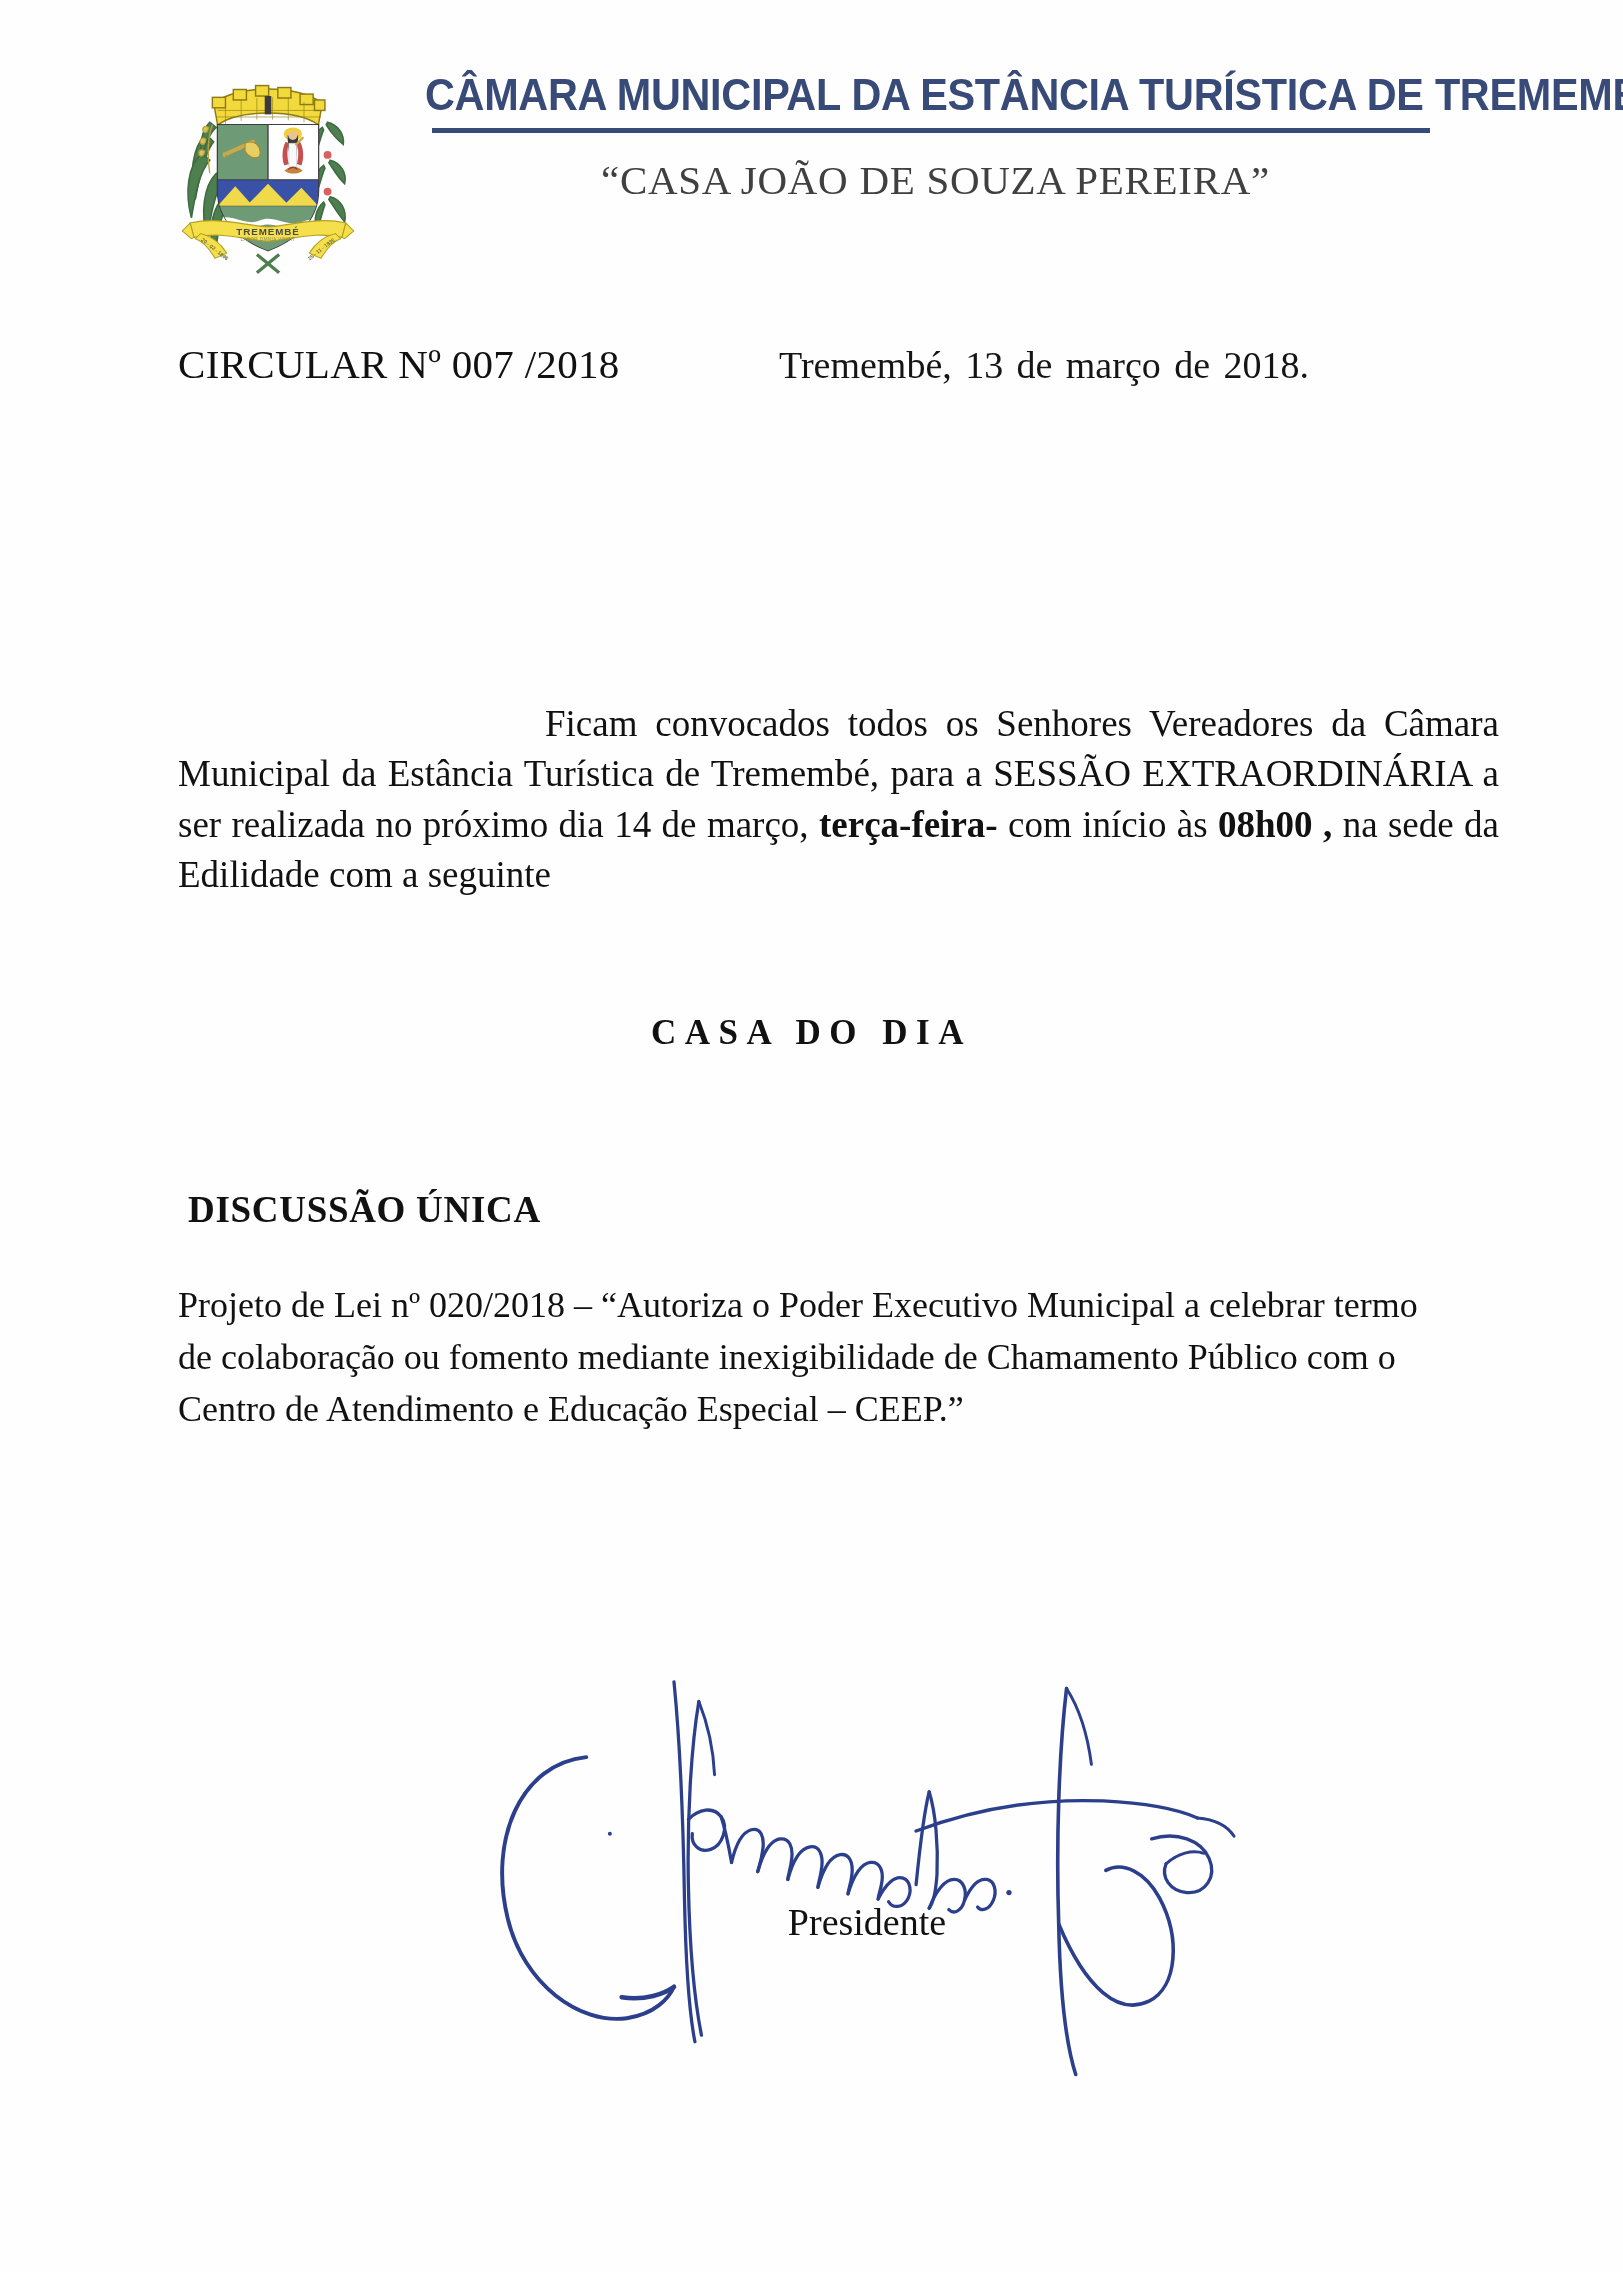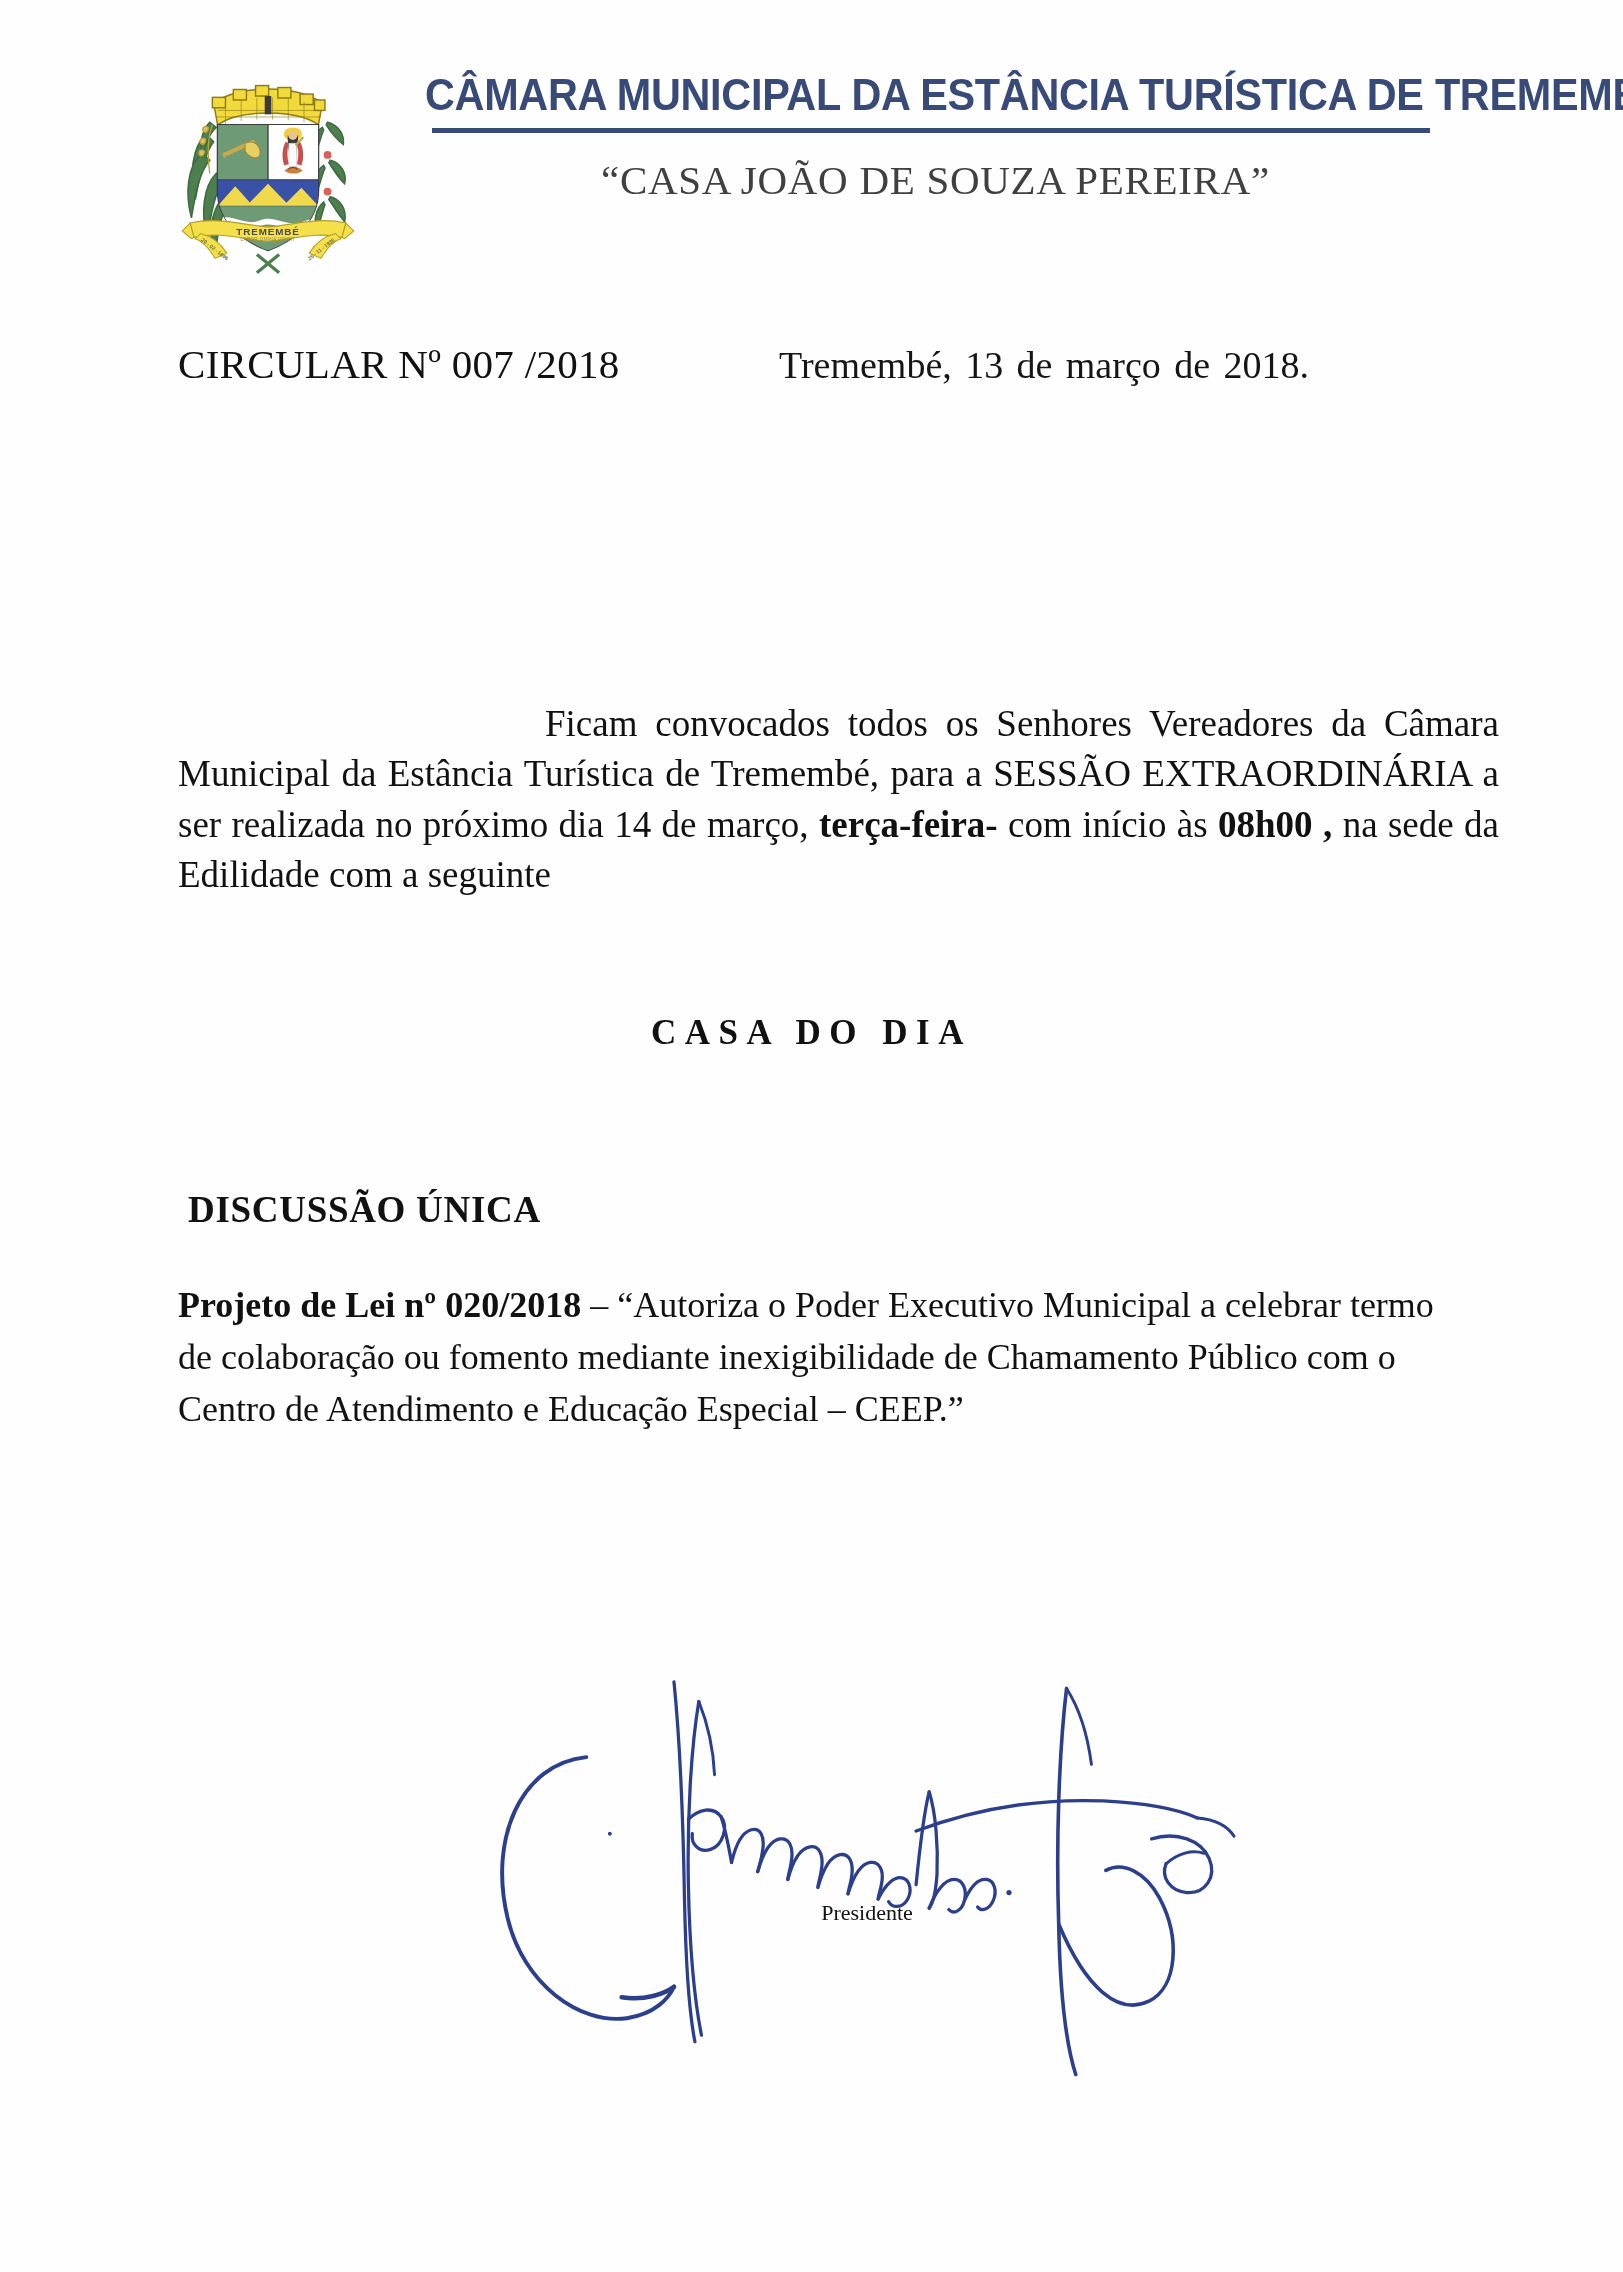--- a/index.html
+++ b/index.html
@@ -145,21 +145,21 @@
   .projeto {
     position: absolute;
     left: 178px;
     top: 1280px;
     width: 1276px;
     font-size: 36px;
     line-height: 1.44;
     color: #111;
     text-align: left;
   }
-  .projeto b { font-weight: bold; }
+  .projeto b { font-weight: normal; }
 
   
   .sig-wrap {
     position: absolute;
     left: 458px;
     top: 1623px;
     width: 818px;
     height: 458px;
   }
   .sig-wrap svg { display: block; width: 818px; height: 458px; }
@@ -175,21 +175,21 @@
     letter-spacing: 0.3px;
     color: #111;
     white-space: nowrap;
   }
   .sig-role {
     position: absolute;
     left: 458px;
     top: 1900px;
     width: 818px;
     text-align: center;
-    font-size: 22px;
+    font-size: 38px;
     color: #111;
     white-space: nowrap;
   }
 </style>
 </head>
 <body>
 
 <div class="page">
 
   <div class="header">

